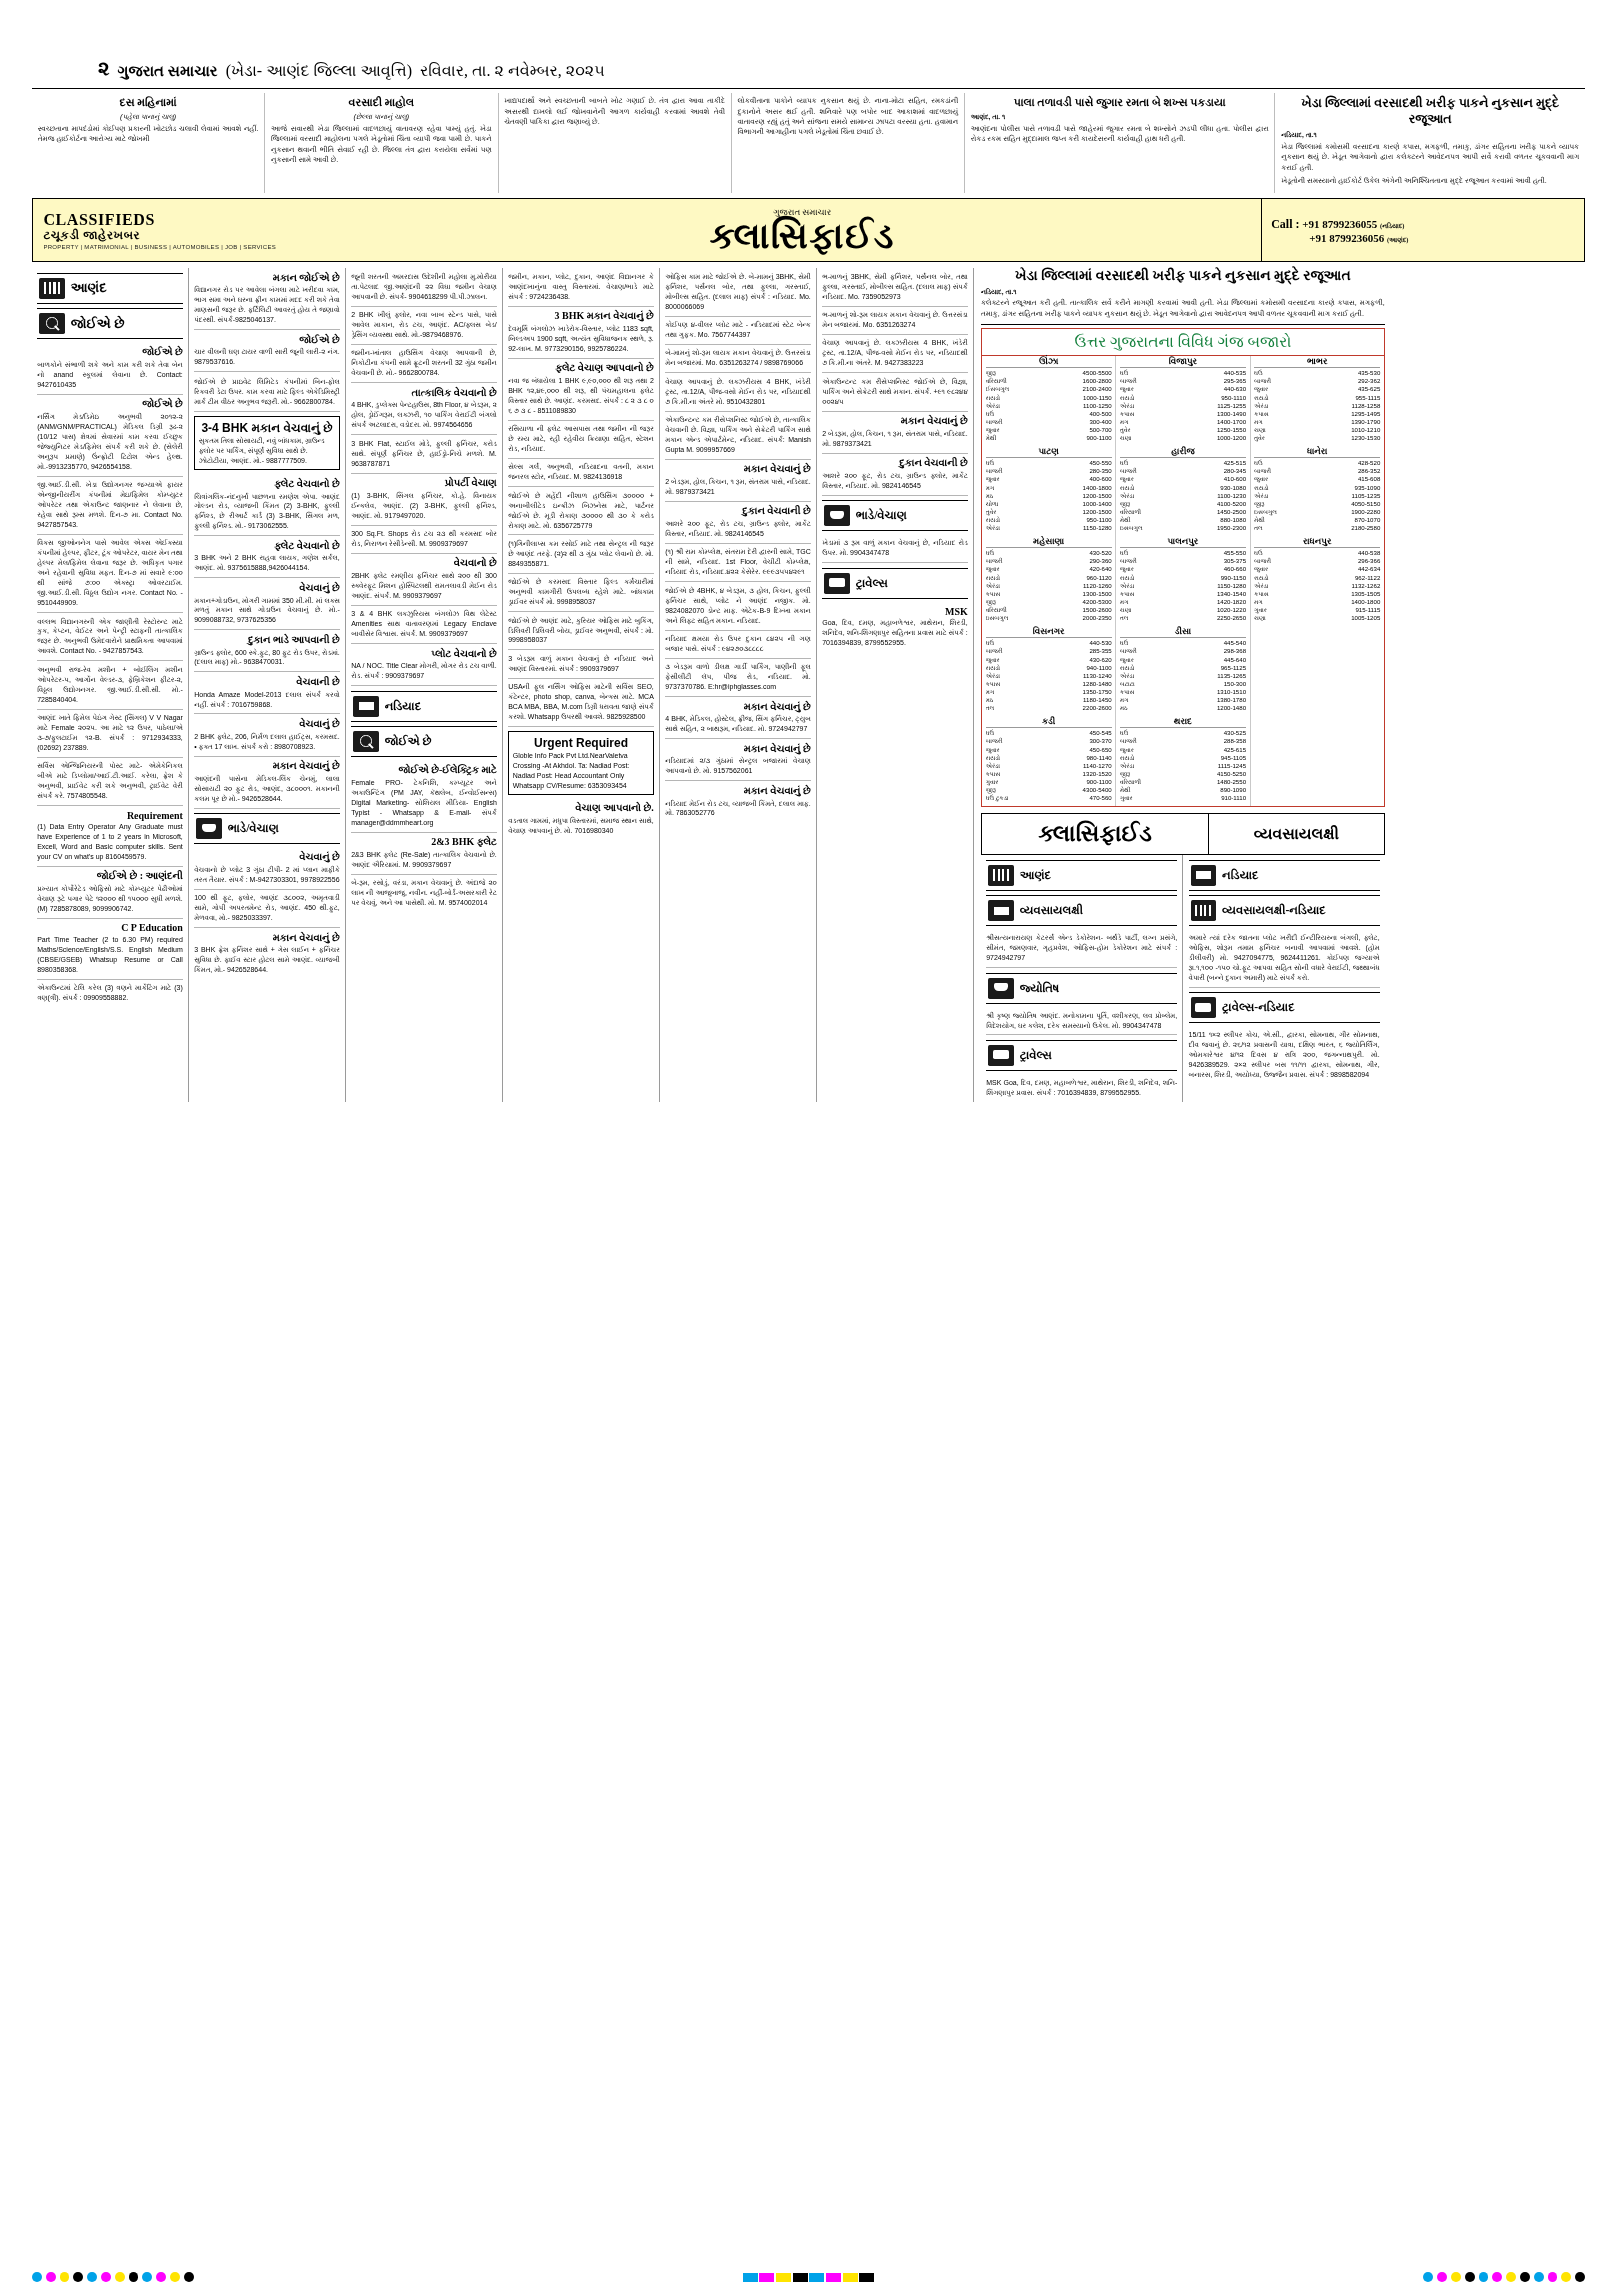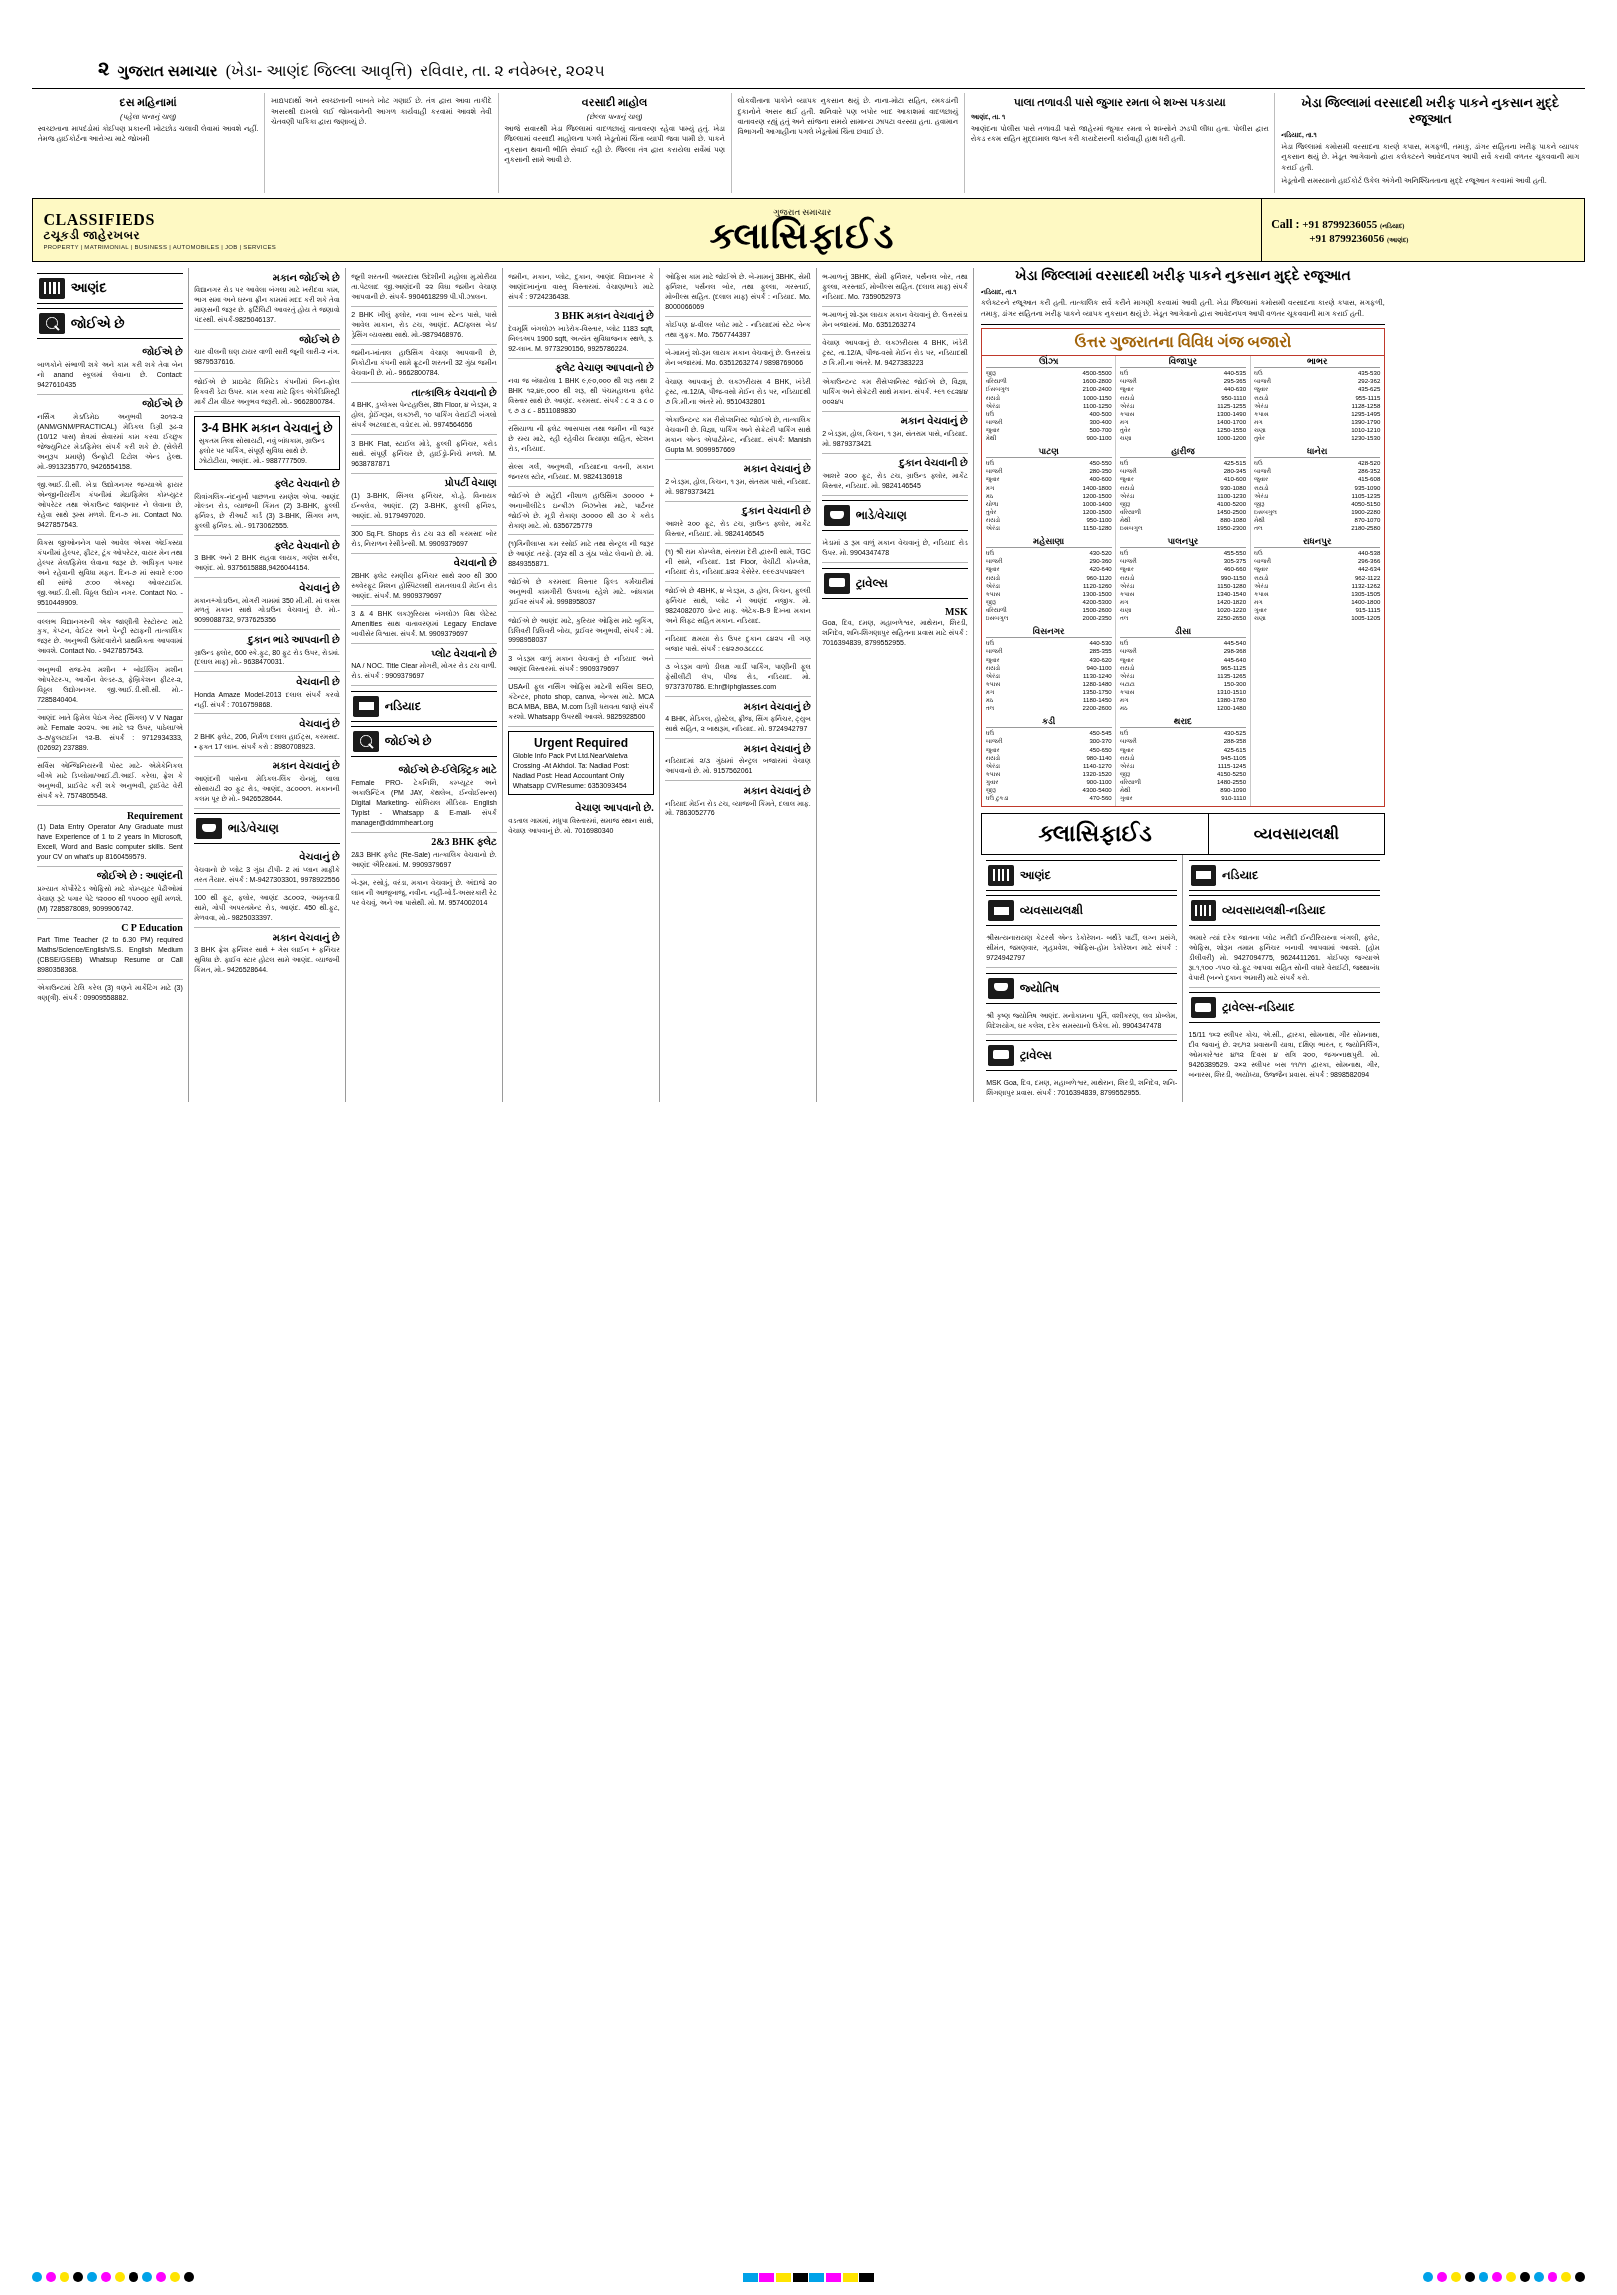--- a/index.html
+++ b/index.html
@@ -60,21 +60,21 @@
   .sechead .ic.bus::after{content:"";position:absolute;left:4.6px;top:5.2px;width:16px;height:9.2px;background:#fff;border-radius:1.7px;}
   .sechead .ic.hand{background:#1b1b1b;}
   .sechead .ic.hand::after{content:"";position:absolute;left:5.8px;top:5.8px;width:14px;height:8px;background:#fff;border-radius:1.7px 1.7px 4.6px 4.6px;}
   .sechead .ic.shop{background:#1b1b1b;}
   .sechead .ic.shop::after{content:"";position:absolute;left:5.2px;top:6.4px;width:15px;height:8px;background:#fff;}
   .sechead .tt{font-family:"Liberation Serif",serif;font-size:13.3px;font-weight:bold;}
   .sechead.small .tt{font-size:11.6px;}
 
   
   .market-box{border:1.7px solid #c0392b;margin-top:3.5px;}
-  .market-title{background:#fff;color:#a16207;font-family:"Liberation Serif",serif;font-weight:bold;font-size:15.6px;text-align:center;padding:4px 0;border-bottom:1.2px solid #c0392b;}
+  .market-title{background:#fff;color:#15803d;font-family:"Liberation Serif",serif;font-weight:normal;font-size:15.6px;text-align:center;padding:4px 0;border-bottom:1.2px solid #c0392b;}
   .market-cols{display:flex;}
   .mcol{flex:1;border-right:0.6px solid #c9c9c9;padding:0 3.5px;box-sizing:border-box;}
   .mcol:last-child{border-right:none;}
   .mkt{margin-bottom:4px;}
   .mkt .nm{font-family:"Liberation Serif",serif;font-size:8.7px;font-weight:bold;text-align:center;border-bottom:0.6px solid #999;margin-bottom:1.2px;}
   .mkt .ln{font-size:6.1px;line-height:1.33;display:flex;justify-content:space-between;}
   .mkt .ln .l{white-space:nowrap;overflow:hidden;}
   .mkt .ln .r{white-space:nowrap;padding-left:2.3px;}
 
   
@@ -112,26 +112,26 @@
   </div>
   <div class="rule"></div>
 
   <div class="topstrip">
     <div class="tcol">
       <h3>દસ મહિનામાં</h3>
       <div class="ital">(પહેલા પાનાનું ચાલુ)</div>
       <p>સ્વચ્છતાના માપદંડોમાં કોઈપણ પ્રકારની ખોટછોડ ચલાવી લેવામાં આવશે નહીં. તેમજ હાઈકોર્ટના આરોગ્ય માટે જોખમી</p>
     </div>
     <div class="tcol">
-      <p>ખાદ્યપદાર્થો અને સ્વચ્છતાની બાબતે ખોટ ગણાઈ છે. તંત્ર દ્વારા આવા તાકીદે અસરથી દાખલો લઈ જોખવાનેની આગળ કાર્યવાહી કરવામાં આવશે તેવી ચેતવણી પાકિકા દ્વારા જણાવ્યું છે.</p>
-    </div>
-    <div class="tcol">
       <h3>વરસાદી માહોલ</h3>
       <div class="ital">(છેલ્લા પાનાનું ચાલુ)</div>
       <p>આજે સવારથી ખેડા જિલ્લામાં વાદળછાયું વાતાવરણ રહેવા પામ્યું હતું. ખેડા જિલ્લામાં વરસાદી માહોલના પગલે ખેડૂતોમાં ચિંતા વ્યાપી જવા પામી છે. પાકને નુકસાન થવાની ભીતિ સેવાઈ રહી છે. જિલ્લા તંત્ર દ્વારા કરાયેલા સર્વેમાં પણ નુકસાની સામે આવી છે.</p>
+    </div>
+    <div class="tcol">
+      <p>ખાદ્યપદાર્થો અને સ્વચ્છતાની બાબતે ખોટ ગણાઈ છે. તંત્ર દ્વારા આવા તાકીદે અસરથી દાખલો લઈ જોખવાનેની આગળ કાર્યવાહી કરવામાં આવશે તેવી ચેતવણી પાકિકા દ્વારા જણાવ્યું છે.</p>
     </div>
     <div class="tcol">
       <p>લોકવીતાના પાકોને વ્યાપક નુકસાન થયું છે. નાના-મોટા સહિત, રમકડાંની દુકાનોને અસર થઈ હતી. શનિવારે પણ બપોર બાદ આકાશમાં વાદળછાયું વાતાવરણ રહ્યું હતું અને સાંજના સમયે સામાન્ય ઝાપટા વરસ્યા હતા. હવામાન વિભાગની આગાહીના પગલે ખેડૂતોમાં ચિંતા છવાઈ છે.</p>
     </div>
     <div class="tcol wide">
       <h3>પાલા તળાવડી પાસે જુગાર રમતા બે શખ્સ પકડાયા</h3>
       <div class="byline">આણંદ, તા. ૧</div>
       <p>આણંદના પોલીસ પાસે તળાવડી પાસે જાહેરમાં જુગાર રમતા બે શખ્સોને ઝડપી લીધા હતા. પોલીસ દ્વારા રોકડ રકમ સહિત મુદ્દામાલ જપ્ત કરી કાયદેસરની કાર્યવાહી હાથ ધરી હતી.</p>
     </div>
     <div class="tcol wide lead">

